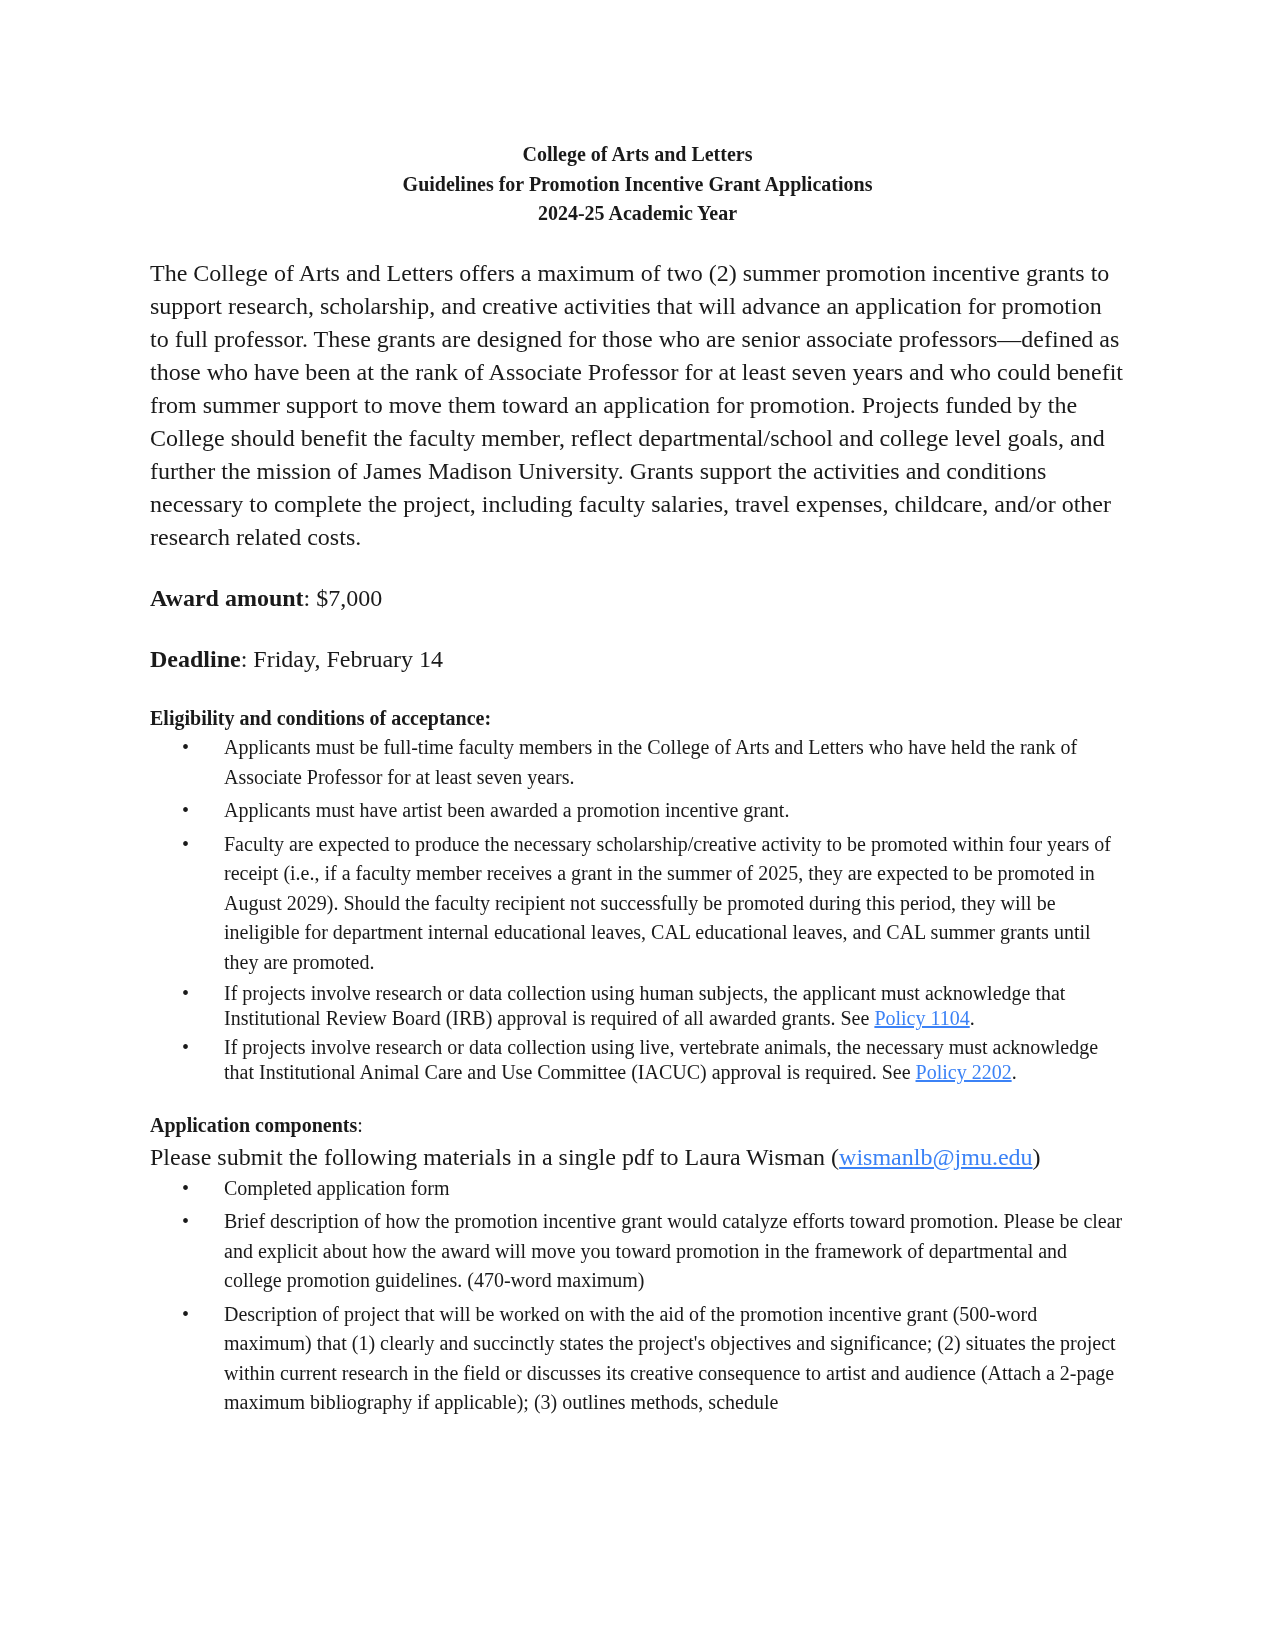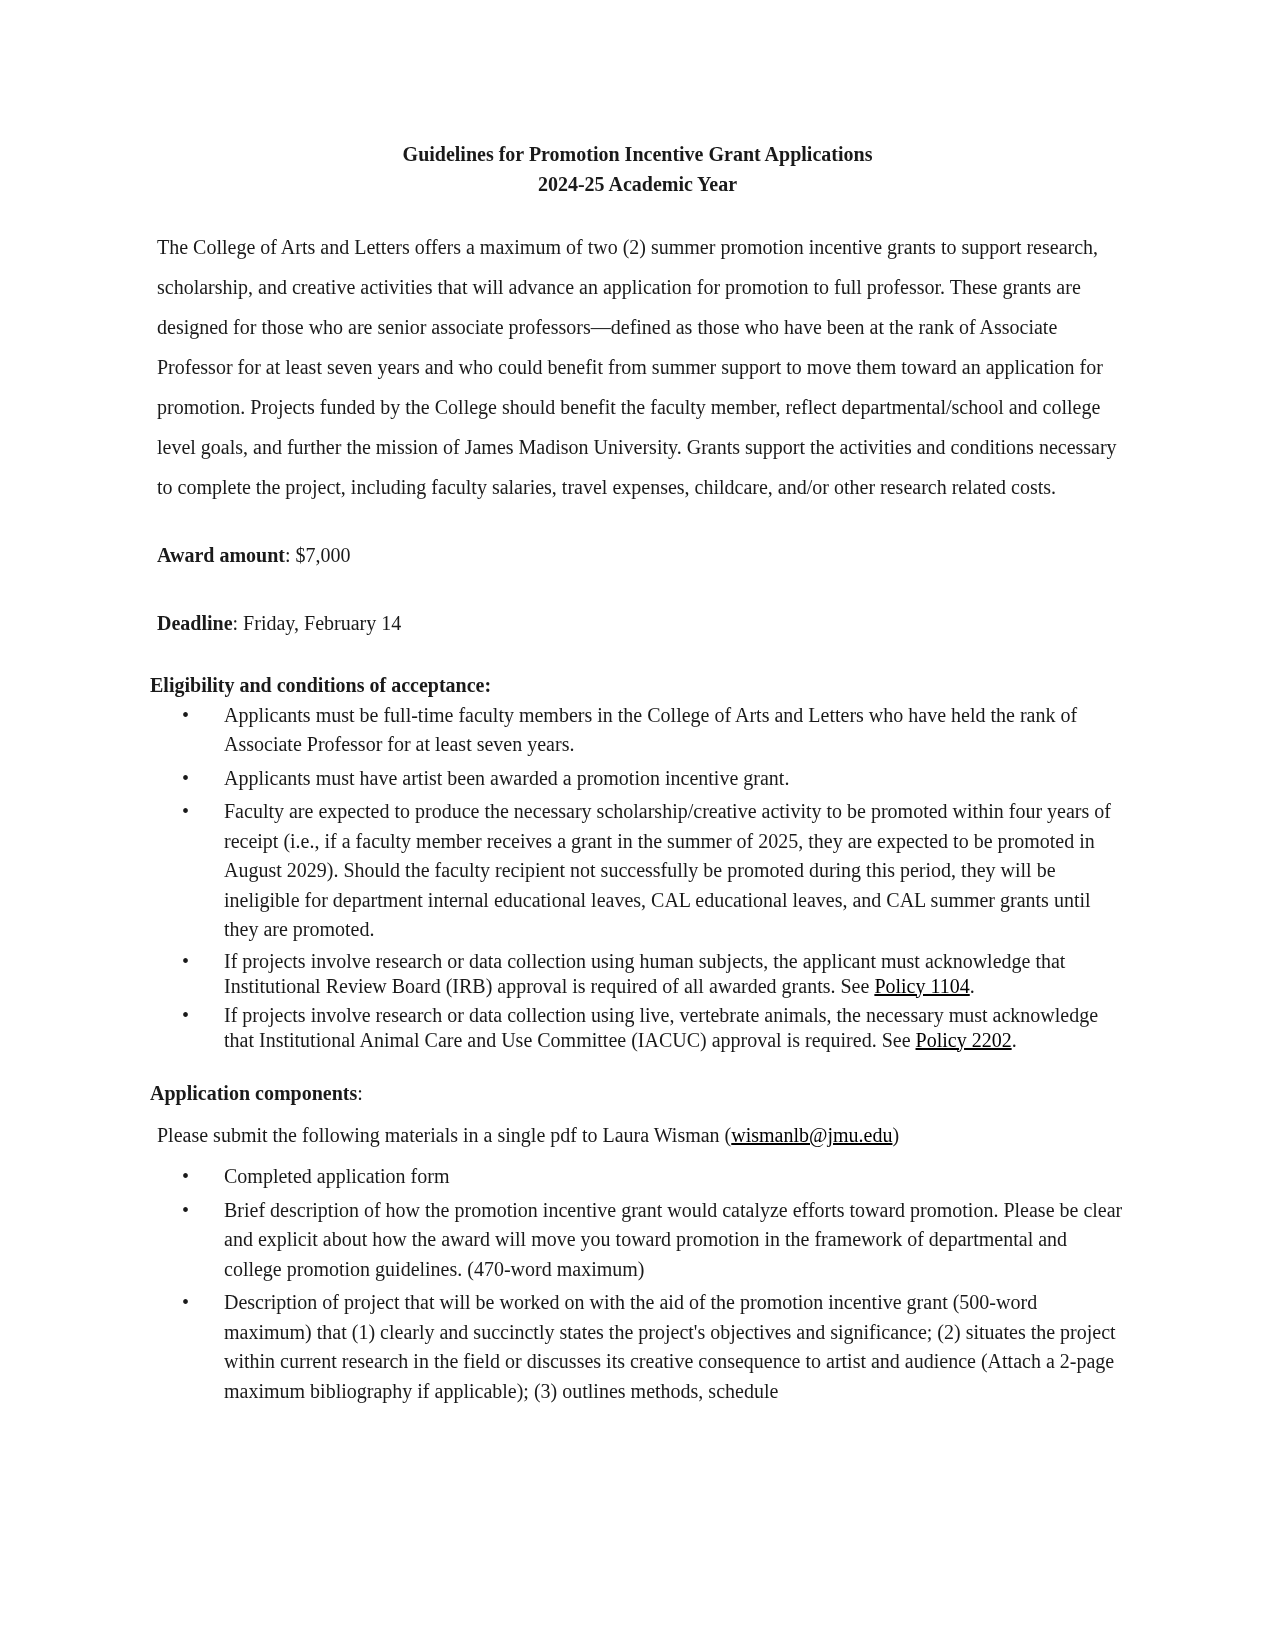--- a/index.html
+++ b/index.html
@@ -1,35 +1,36 @@
 <!DOCTYPE html>
 <html><head>
 <meta charset="utf-8">
 <style>
   html, body { margin: 0; padding: 0; background: #ffffff; }
   body { width: 1275px; height: 1649px; position: relative; overflow: hidden;
          font-family: "Liberation Serif", "DejaVu Serif", serif; color: #1a1a1a; }
   .page { position: absolute; left: 150px; top: 140px; width: 975px; }
   .title-block { text-align: center; font-weight: bold; font-size: 20px; line-height: 29.5px; }
-  p { margin: 7px; font-size: 20px; line-height: 40px; }
+  p { margin: 0; font-size: 24px; line-height: 33px; }
   .intro { margin-top: 28px; }
   .field { margin-top: 28px; }
   .section-head { margin-top: 28px; font-weight: bold; font-size: 20px; line-height: 29.5px; }
   ul { list-style: none; margin: 0; padding: 0; }
   li { position: relative; padding-left: 74px; font-size: 20px; line-height: 29.5px; margin-bottom: 4px; }
   li.tight { line-height: 25px; }
   li::before { content: "\2022"; position: absolute; left: 32px; top: 0; font-size: 20px; }
-  a.link { color: #000000; text-decoration: underline; }
+  a.link { color: #3b82f6; text-decoration: underline; }
   b { font-weight: bold; }
 </style>
 </head>
 <body>
 
 <div class="page">
   <div class="title-block">
+    <div>College of Arts and Letters</div>
     <div>Guidelines for Promotion Incentive Grant Applications</div>
     <div>2024-25 Academic Year</div>
   </div>
 
   <p class="intro">The College of Arts and Letters offers a maximum of two (2) summer promotion incentive grants to support research, scholarship, and creative activities that will advance an application for promotion to full professor. These grants are designed for those who are senior associate professors—defined as those who have been at the rank of Associate Professor for at least seven years and who could benefit from summer support to move them toward an application for promotion. Projects funded by the College should benefit the faculty member, reflect departmental/school and college level goals, and further the mission of James Madison University. Grants support the activities and conditions necessary to complete the project, including faculty salaries, travel expenses, childcare, and/or other research related costs.</p>
 
   <p class="field"><b>Award amount</b><span>: $7,000</span></p>
 
   <p class="field"><b>Deadline</b><span>: Friday, February 14</span></p>
 

